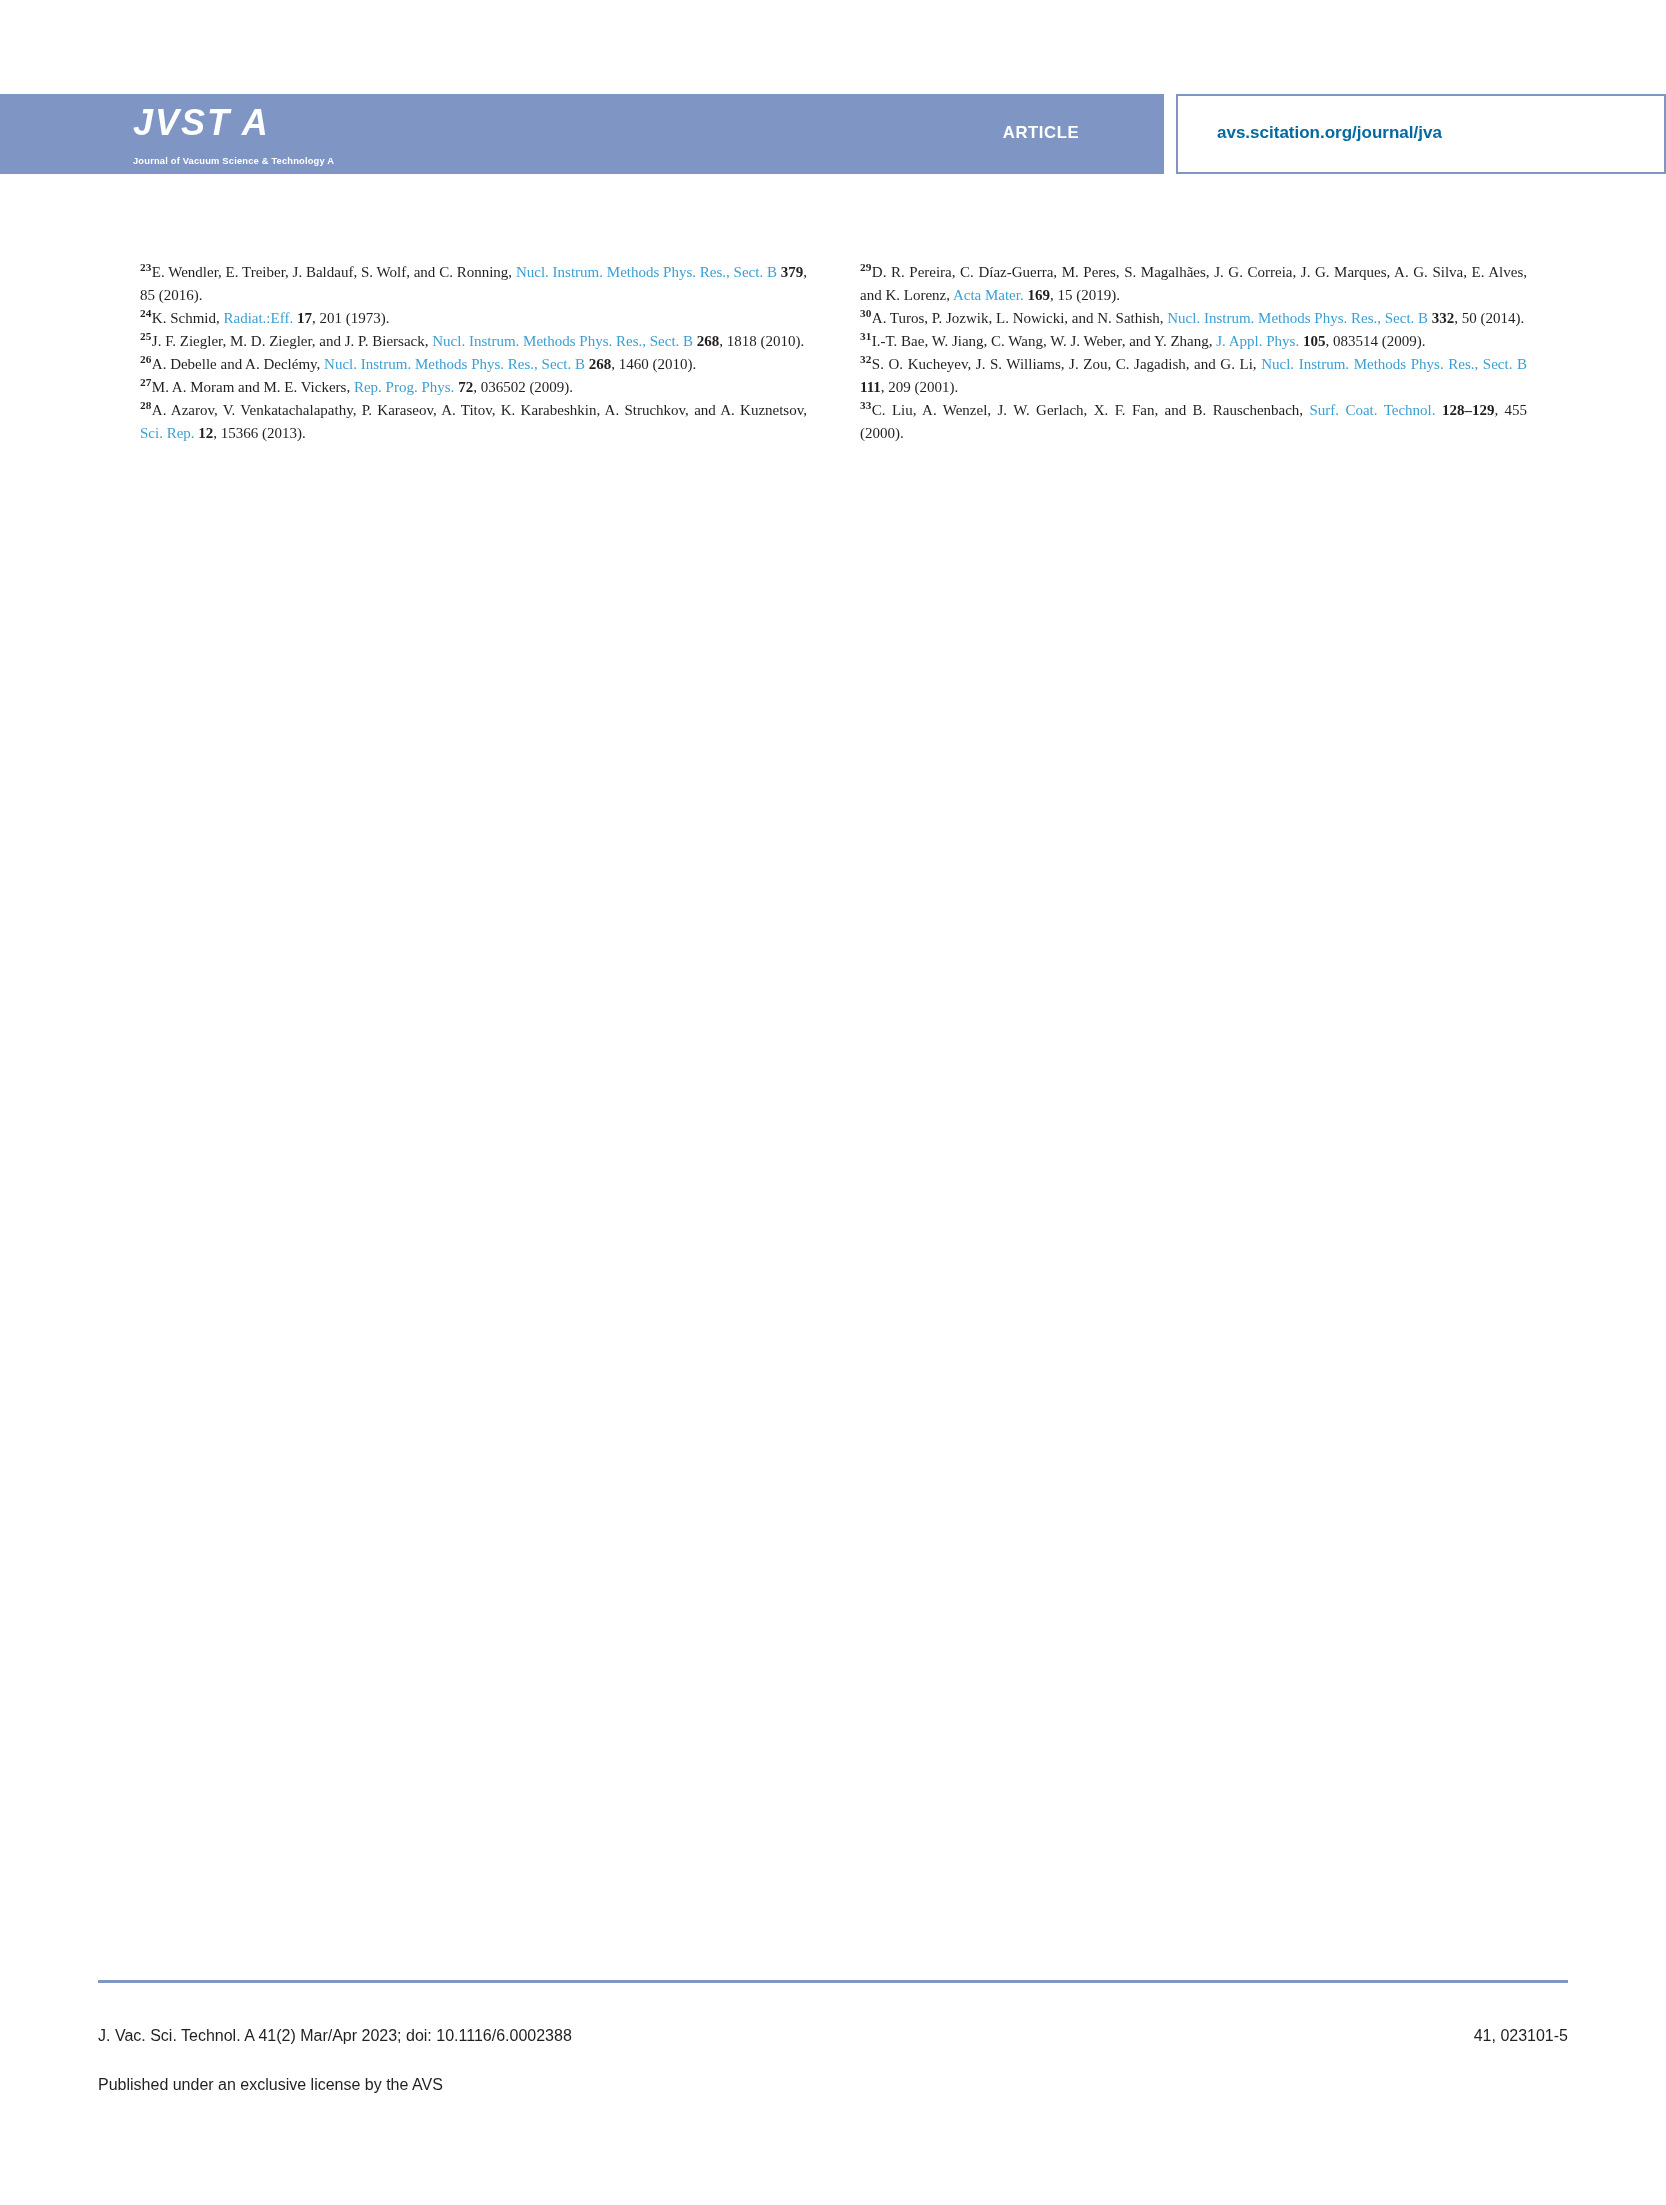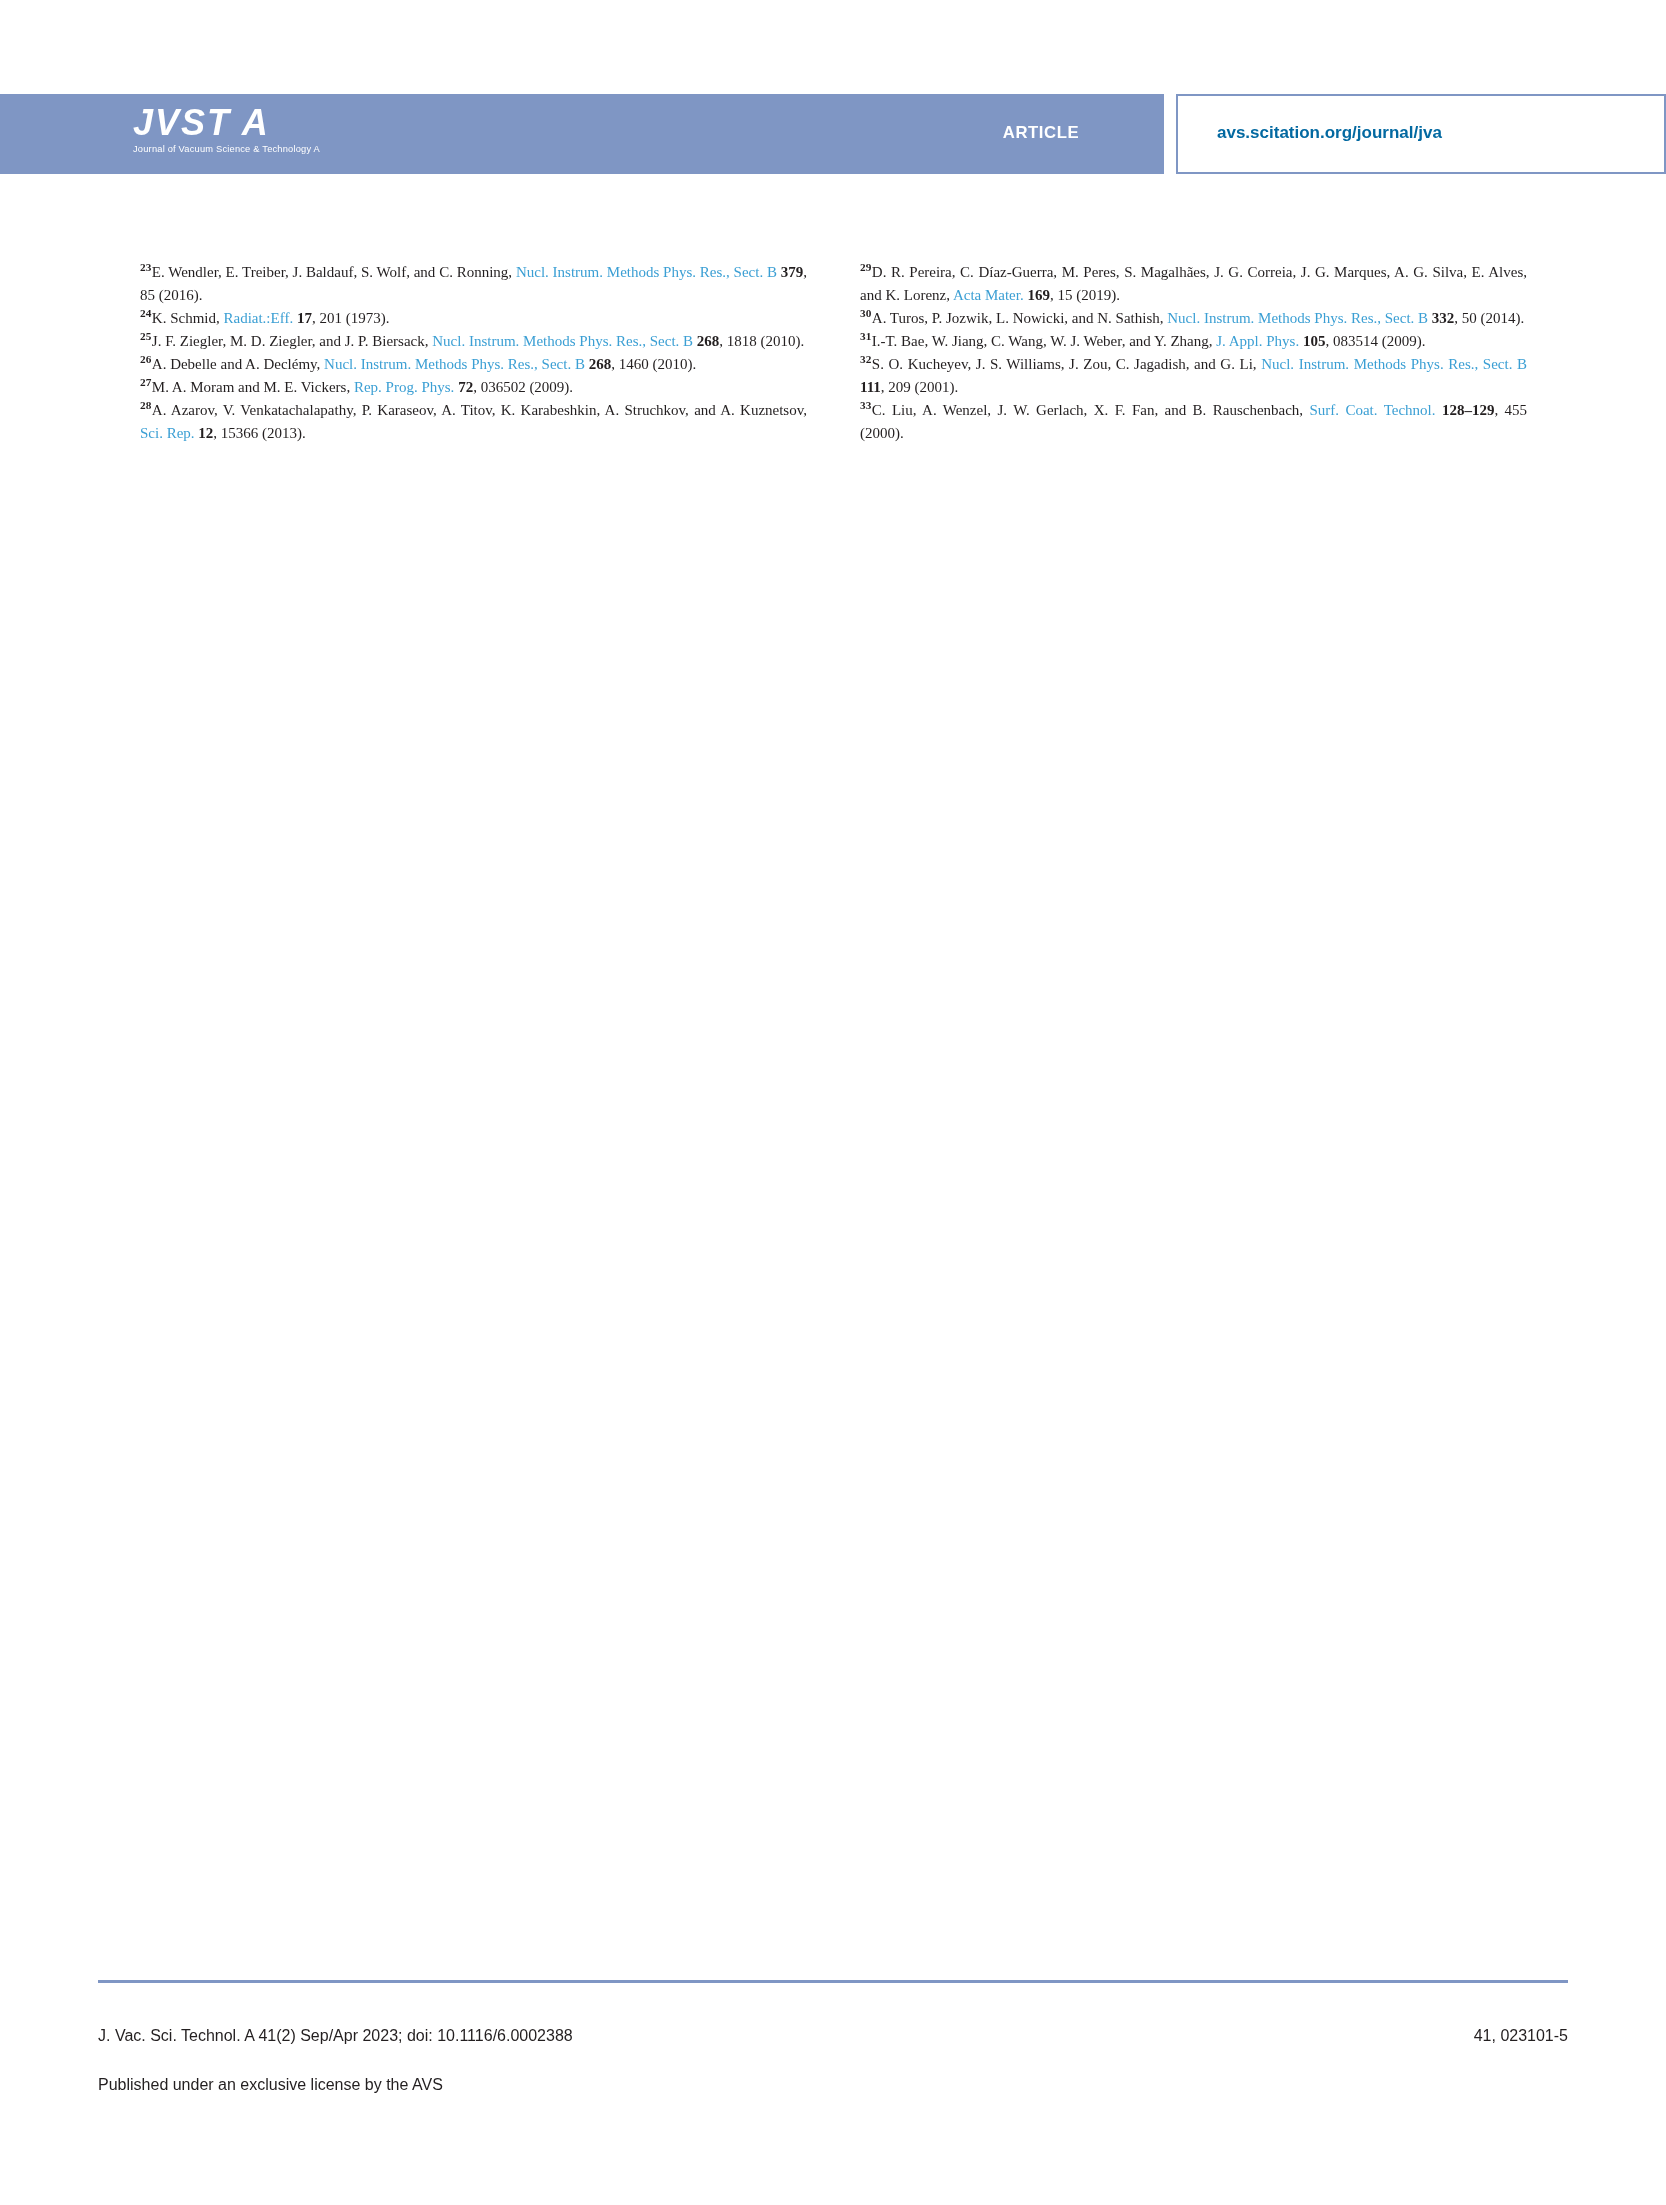--- a/index.html
+++ b/index.html
@@ -41,25 +41,25 @@
   .logo-main {
     font-family: "Liberation Sans", sans-serif;
     font-weight: bold;
     font-style: italic;
     font-size: 36px;
     letter-spacing: 2px;
     line-height: 41px;
   }
   .logo-sub {
     font-family: "Liberation Sans", sans-serif;
-    font-weight: normal;
+    font-weight: bold;
     font-size: 9.3px;
     letter-spacing: 0.2px;
     line-height: 11.8px;
-    margin-top: 1px;
+    margin-top: 13px;
   }
   .article-label {
     position: absolute;
     left: 1041px;
     top: 29px;
     transform: translateX(-50%);
     color: #ffffff;
     font-family: "Liberation Sans", sans-serif;
     font-weight: bold;
     font-size: 16.7px;
@@ -182,16 +182,16 @@
   <div class="col col-right" id="col-right">
       <p class="ref"><sup>29</sup><span>D. R. Pereira, C. Díaz-Guerra, M. Peres, S. Magalhães, J. G. Correia, J. G. Marques, A. G. Silva, E. Alves, and K. Lorenz, </span><span class="jlink">Acta Mater.</span><span> </span><span class="bold">169</span><span>, 15 (2019).</span></p>
       <p class="ref"><sup>30</sup><span>A. Turos, P. Jozwik, L. Nowicki, and N. Sathish, </span><span class="jlink">Nucl. Instrum. Methods Phys. Res., Sect. B</span><span> </span><span class="bold">332</span><span>, 50 (2014).</span></p>
       <p class="ref"><sup>31</sup><span>I.-T. Bae, W. Jiang, C. Wang, W. J. Weber, and Y. Zhang, </span><span class="jlink">J. Appl. Phys.</span><span> </span><span class="bold">105</span><span>, 083514 (2009).</span></p>
       <p class="ref"><sup>32</sup><span>S. O. Kucheyev, J. S. Williams, J. Zou, C. Jagadish, and G. Li, </span><span class="jlink">Nucl. Instrum. Methods Phys. Res., Sect. B</span><span> </span><span class="bold">111</span><span>, 209 (2001).</span></p>
       <p class="ref"><sup>33</sup><span>C. Liu, A. Wenzel, J. W. Gerlach, X. F. Fan, and B. Rauschenbach, </span><span class="jlink">Surf. Coat. Technol.</span><span> </span><span class="bold">128–129</span><span>, 455 (2000).</span></p>
     </div>
 </div>
 
 <div class="footer-rule"></div>
-<div class="footer-left">J. Vac. Sci. Technol. A 41(2) Sep/Apr 2023; doi: 10.1116/6.0002388</div>
+<div class="footer-left">J. Vac. Sci. Technol. A 41(2) Mar/Apr 2023; doi: 10.1116/6.0002388</div>
 <div class="footer-right">41, 023101-5</div>
 <div class="footer-license">Published under an exclusive license by the AVS</div>
 
 
 </body></html>

